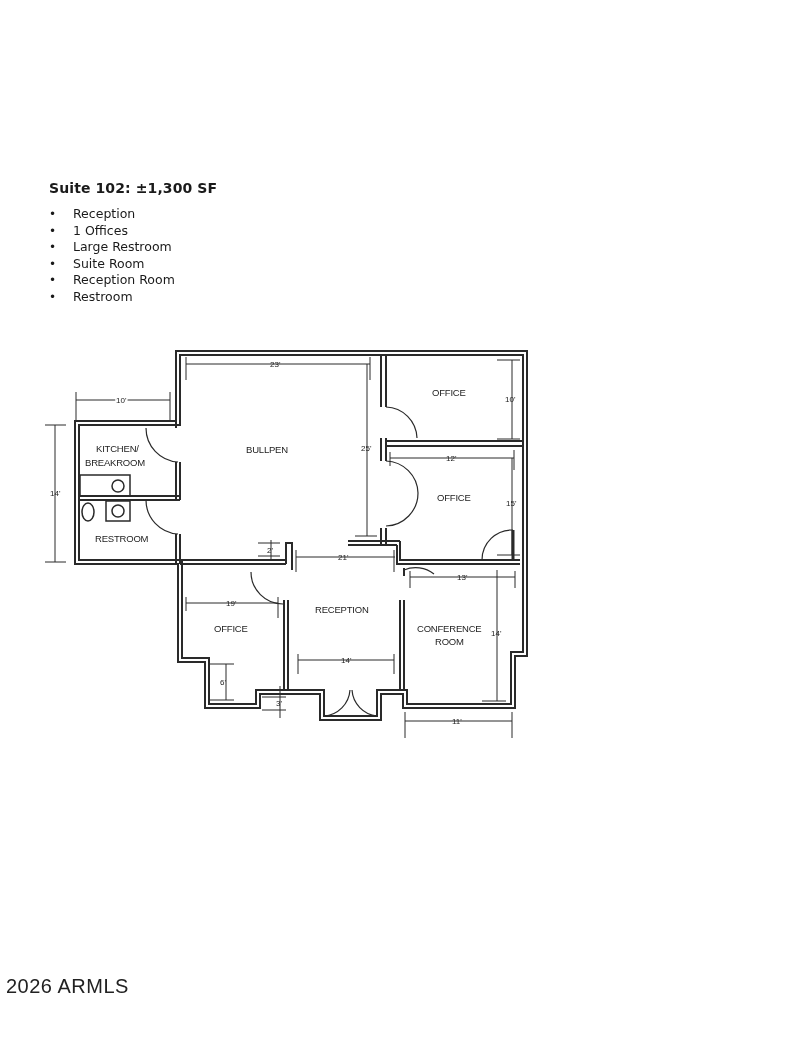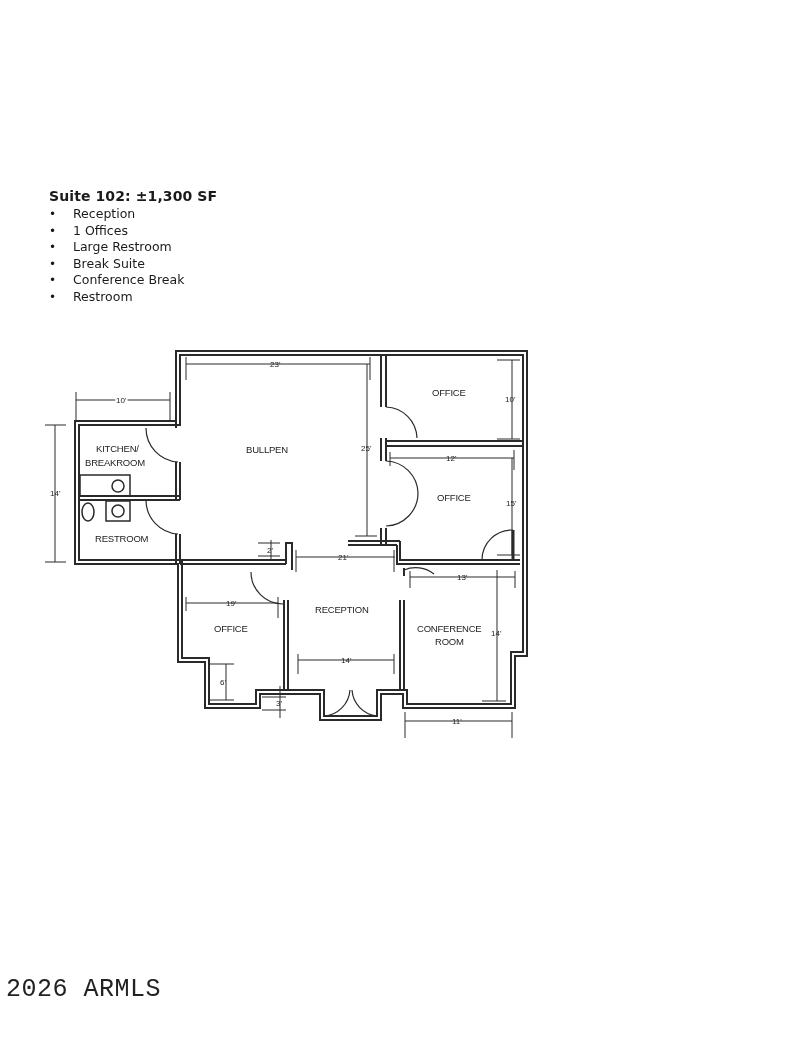--- a/index.html
+++ b/index.html
@@ -1,50 +1,50 @@
 <!DOCTYPE html>
 <html><head>
 <meta charset="utf-8">
 <style>
   html, body { margin:0; padding:0; background:#ffffff; }
   body { width:800px; height:1037px; position:relative; overflow:hidden; font-family:"DejaVu Sans", sans-serif; color:#1a1a1a; }
-  .title { position:absolute; left:49px; top:188px; font-size:14px; font-weight:bold; letter-spacing:0.1px; }
+  .title { position:absolute; left:49px; top:180px; font-size:14px; font-weight:bold; letter-spacing:0.1px; }
   .features { position:absolute; left:49px; top:206px; margin:0; padding:0; list-style:none; font-size:12.5px; line-height:16.6px; }
   .features li { display:flex; }
   .features .bullet { width:24px; display:inline-block; font-size:12px; }
   .plan { position:absolute; left:0; top:0; }
   .plan text { font-family:"Liberation Sans", sans-serif; fill:#222; }
   .room-lbl { font-size:9.5px; letter-spacing:-0.2px; }
   .dim-lbl { font-size:8px; }
-  .copyright { position:absolute; left:6px; top:975px; font-size:25px; color:#222; font-family:Liberation Mono, monospace; letter-spacing:0.5px; }
+  .copyright { position:absolute; left:6px; top:975px; font-size:20px; color:#222; font-family:Liberation Sans, sans-serif; letter-spacing:0.5px; }
 </style>
 </head>
 <body>
 
 <div class="title">Suite 102: ±1,300 SF</div>
 <ul class="features">
   <li>
       <span class="bullet">•</span>
       <span>Reception</span>
     </li>
   <li>
       <span class="bullet">•</span>
       <span>1 Offices</span>
     </li>
   <li>
       <span class="bullet">•</span>
       <span>Large Restroom</span>
     </li>
   <li>
       <span class="bullet">•</span>
-      <span>Break Suite</span>
+      <span>Suite Room</span>
     </li>
   <li>
       <span class="bullet">•</span>
-      <span>Conference Break</span>
+      <span>Reception Room</span>
     </li>
   <li>
       <span class="bullet">•</span>
       <span>Restroom</span>
     </li>
 </ul>
 
 <svg class="plan" width="800" height="1037" viewBox="0 0 800 1037">
   <g fill="none" stroke="#2a2a2a" stroke-width="2">
 

